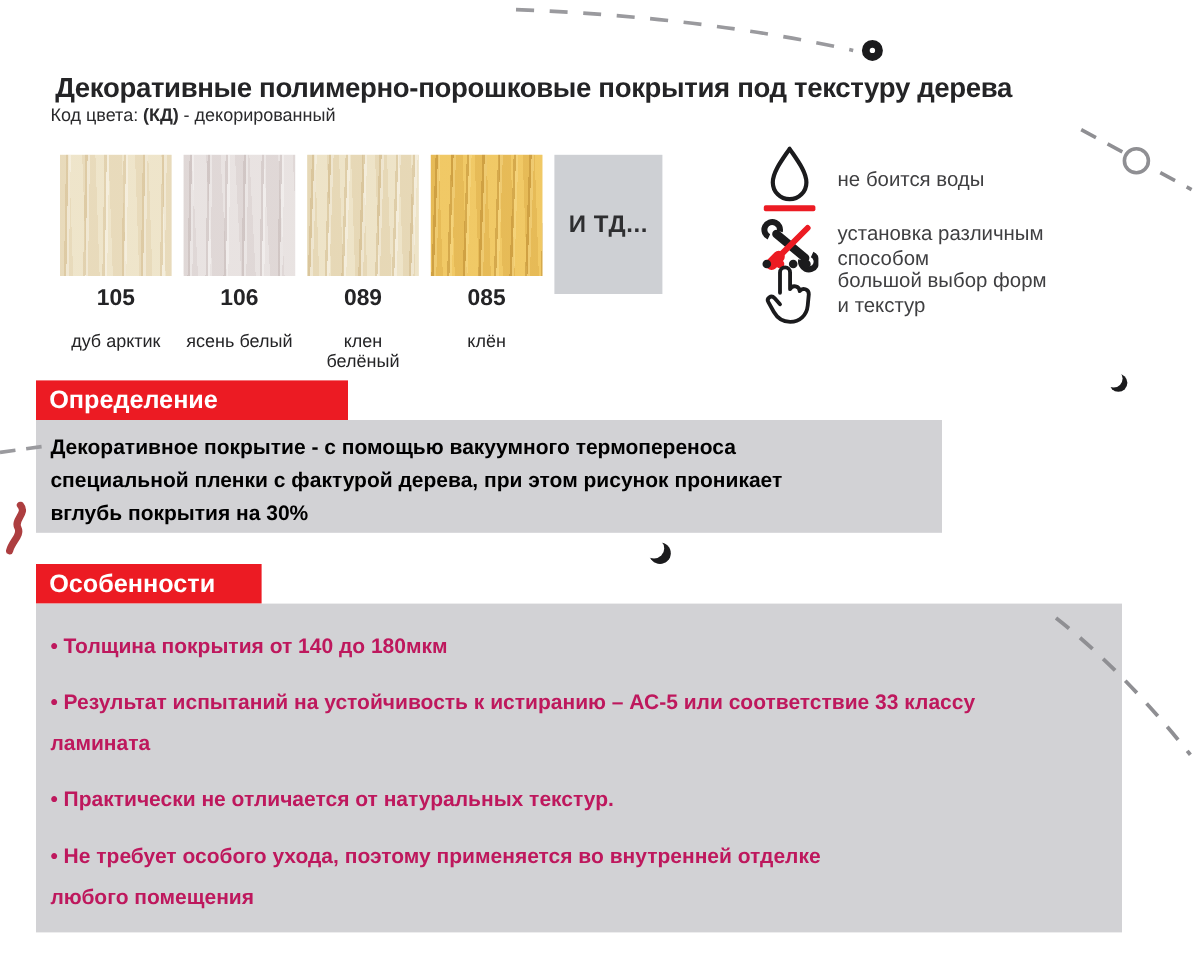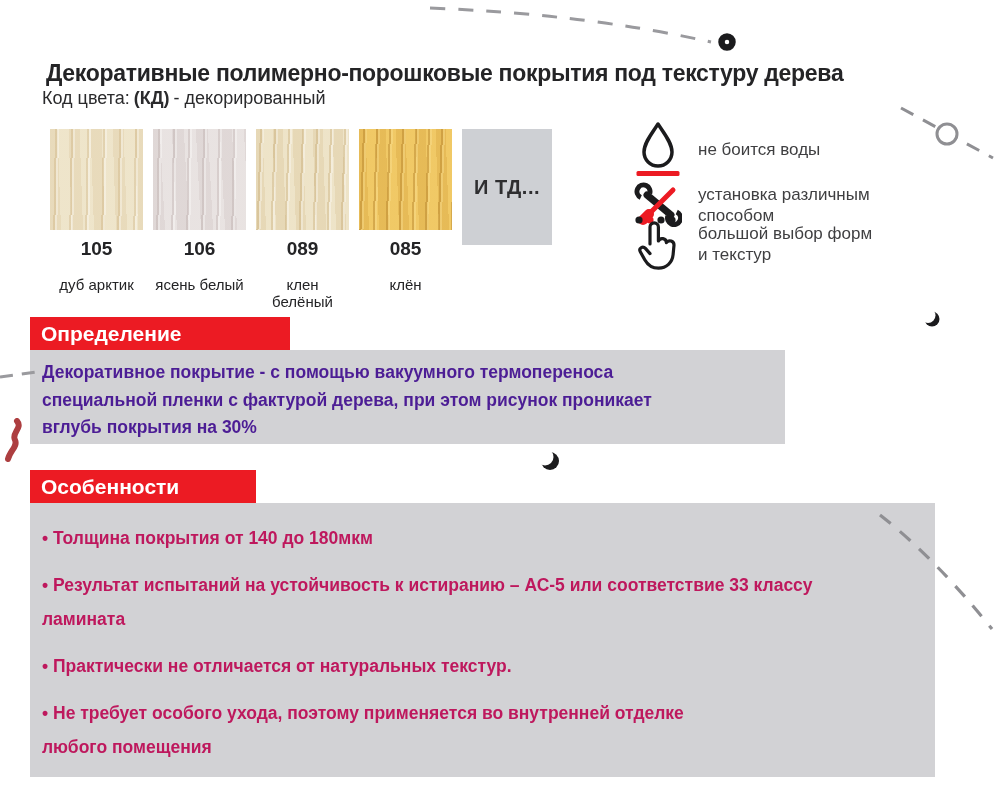--- a/index.html
+++ b/index.html
@@ -6,21 +6,21 @@
   body{
     width:1000px;height:800px;position:relative;background:#ffffff;
     font-family:"Liberation Sans", sans-serif;color:#1d1d1f;overflow:hidden;
   }
   .abs{position:absolute;}
   
   .title{
     left:42px;top:56px;width:920px;margin:4px;
     font-size:23px;font-weight:bold;letter-spacing:-0.3px;color:#242426;
   }
-  .subtitle{left:42px;top:88px;margin:0;font-size:18px;color:#2a2a2c;}
+  .subtitle{left:42px;top:88px;margin:0;font-size:15px;color:#2a2a2c;}
   .subtitle span{margin-right:4px;}
   .subtitle .code{font-weight:bold;}
   
   .swatch-row{left:50px;top:129px;display:flex;gap:10px;}
   .swatch{width:93px;text-align:center;}
   .chip{width:93px;height:101px;}
   .tex-105{background-color:#ede3c8;background-image:
     repeating-linear-gradient(91deg, rgba(197,165,112,0) 0 5px, rgba(197,165,112,.30) 5px 7px, rgba(255,255,255,.35) 7px 9px, rgba(197,165,112,0) 9px 16px),
     repeating-linear-gradient(88deg, rgba(210,180,130,.18) 0 11px, rgba(243,234,210,.25) 11px 22px);}
   .tex-106{background-color:#e6e0df;background-image:
@@ -42,26 +42,26 @@
   .feat{position:absolute;left:632px;display:flex;align-items:center;gap:14px;}
   .feat .icon-box{width:52px;display:flex;justify-content:center;flex:0 0 52px;}
   .feat .ftext{font-size:17px;line-height:21px;color:#3f3f41;white-space:pre-line;}
   .feat1{top:120px;align-items:center;}
   .feat2{top:182px;}
   .feat3{top:214px;}
   
   .banner{background:#ec1b23;color:#ffffff;font-weight:bold;font-size:21px;}
   .banner .btxt{display:block;padding-left:11px;}
   .banner-def{left:30px;top:317px;width:260px;height:33px;line-height:33px;}
-  .banner-feat{left:30px;top:470px;width:226px;height:33px;line-height:33px;}
+  .banner-feat{left:30px;top:470px;width:188px;height:33px;line-height:33px;}
   .panel{background:#d2d2d5;}
   .panel-def{left:30px;top:350px;width:755px;height:94px;}
   .panel-def .body{
     margin:0;padding:9px 11px 0 12px;font-size:17.5px;font-weight:bold;line-height:27.5px;
-    color:#4c1d95;white-space:pre-line;
+    color:#000000;white-space:pre-line;
   }
   .panel-feat{left:30px;top:503px;width:905px;height:274px;}
   .bullets{padding:18px 20px 0 12px;}
   .bullets p{
     margin:0 0 13px 0;font-size:17.5px;font-weight:bold;line-height:34px;
     color:#be185d;white-space:pre-line;max-width:880px;
   }
   .preline{white-space:pre-line;}
   
   .deco{position:absolute;pointer-events:none;}

